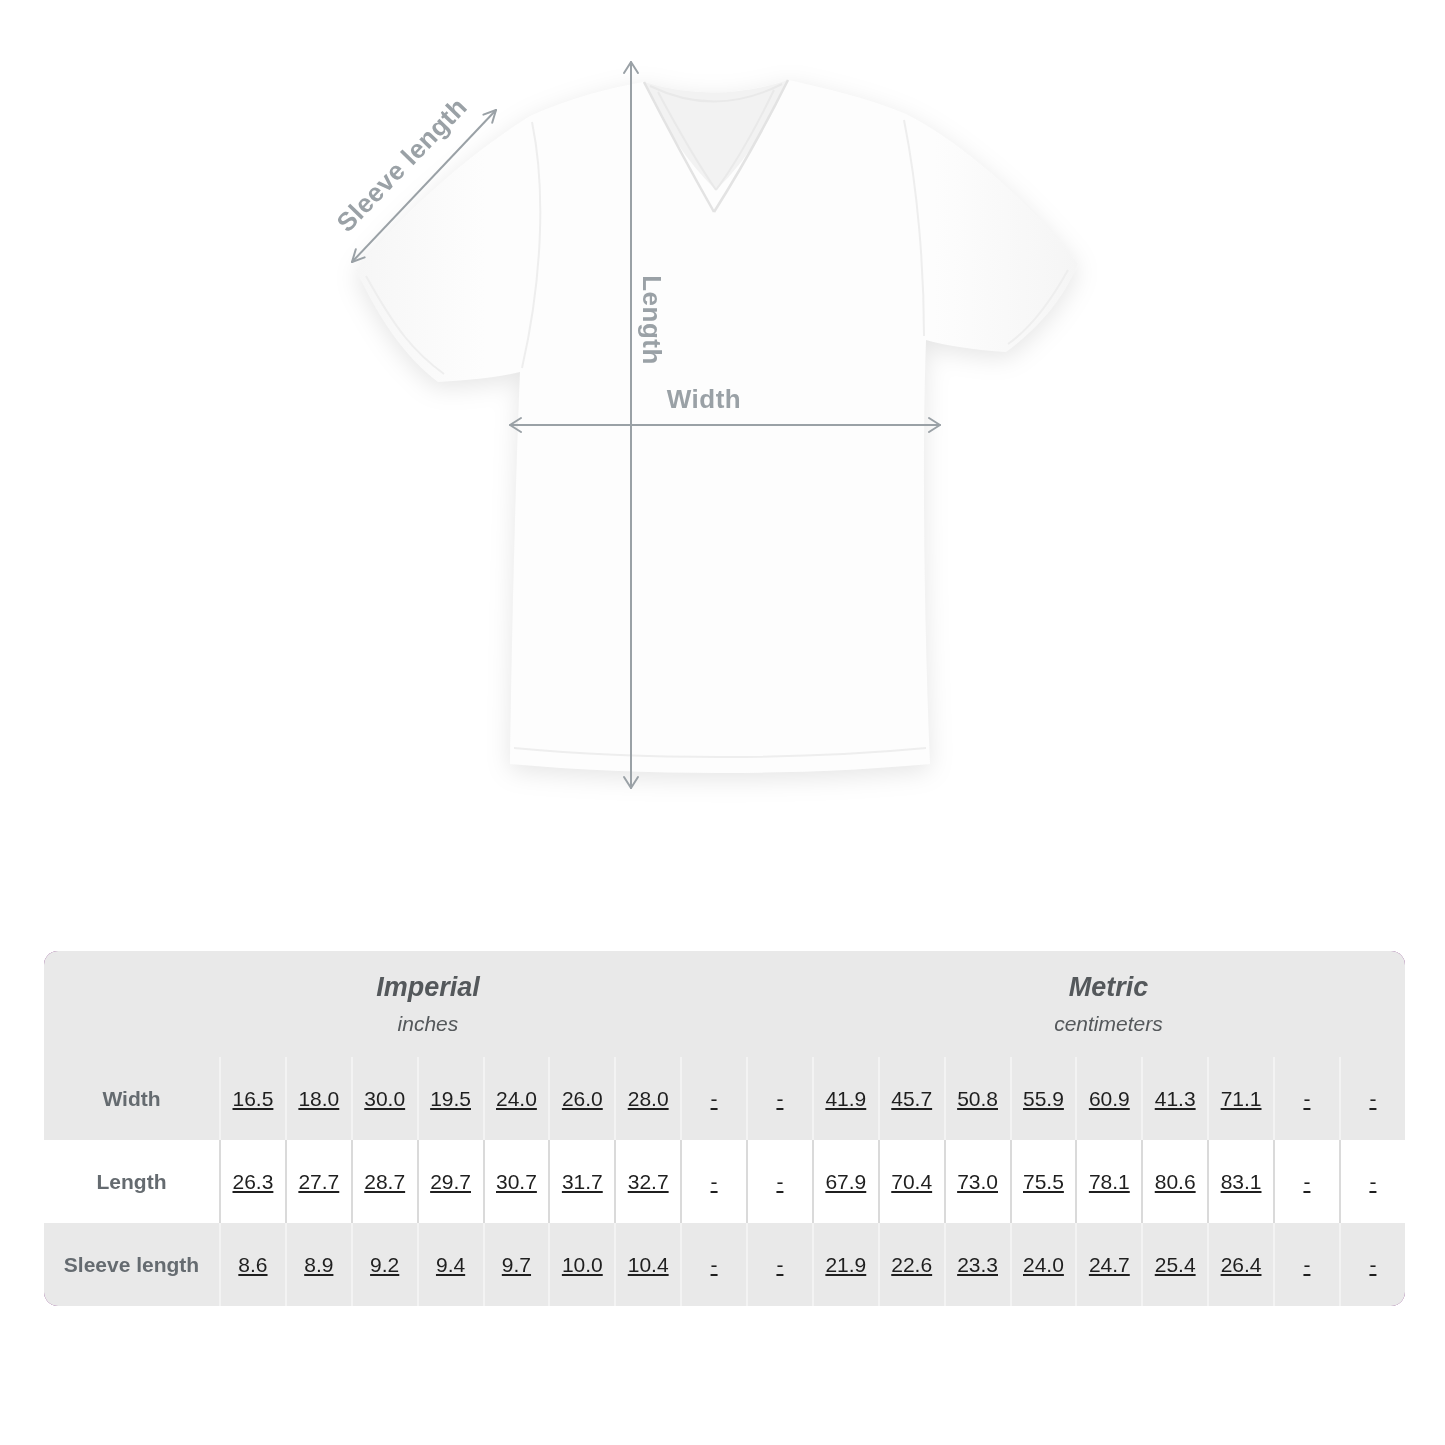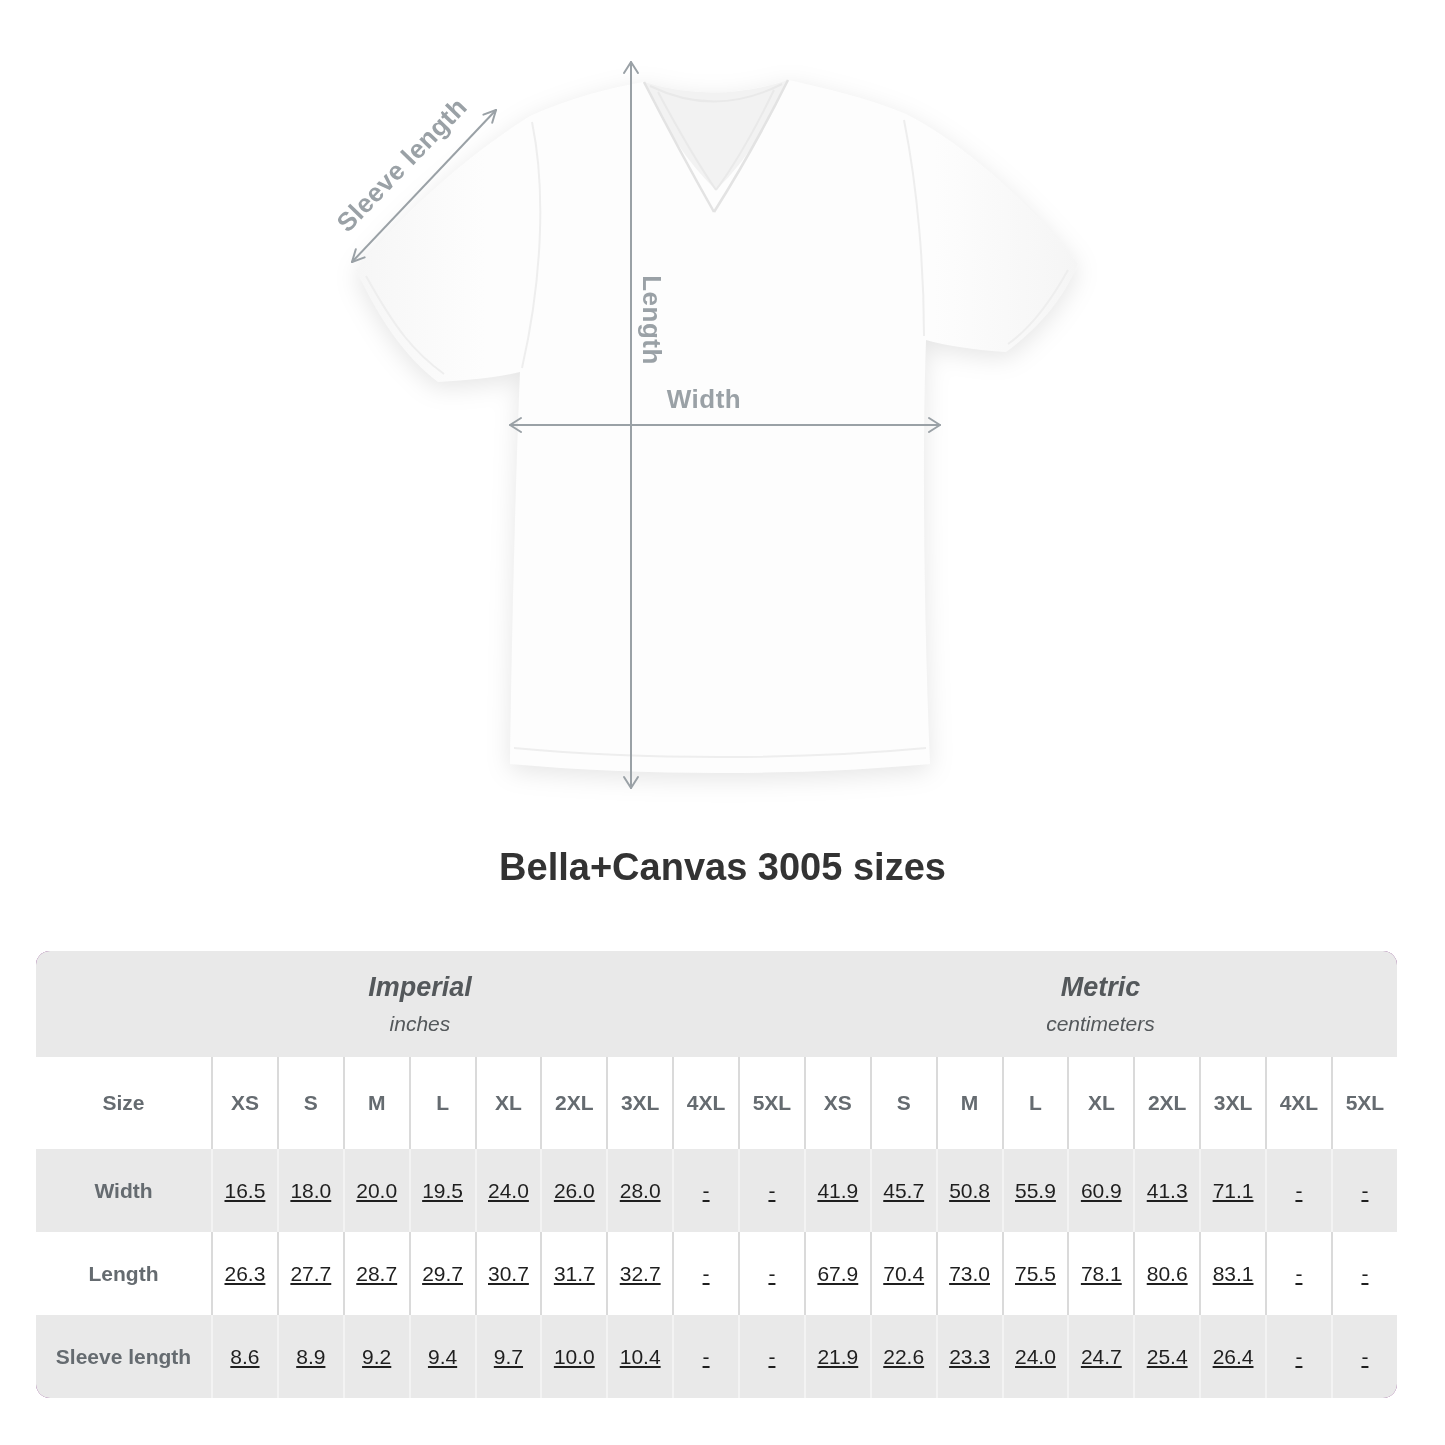--- a/index.html
+++ b/index.html
@@ -14,21 +14,21 @@
   .lbl-sleeve{left:402px;top:165px;transform:translate(-50%,-50%) rotate(-46deg);}
   .lbl-length{left:651px;top:320px;transform:translate(-50%,-50%) rotate(90deg);}
   .lbl-width{left:704px;top:399px;transform:translate(-50%,-50%);}
 
   
   .titleblock{position:absolute;top:846px;left:0;width:1445px;text-align:center;}
   .titleblock h1{margin:0;font-size:38px;font-weight:bold;color:#333333;}
   .titleblock p{margin:15px 0 0;font-size:21px;font-style:italic;color:#4c4c4c;}
 
   
-  .tablewrap{position:absolute;top:951px;left:36px;width:1361px;background:#701a75;
+  .tablewrap{position:absolute;top:951px;left:44px;width:1361px;background:#701a75;
              border-radius:14px;overflow:hidden;}
   table{width:100%;border-collapse:separate;border-spacing:0;table-layout:fixed;}
   th,td{text-align:center;vertical-align:middle;padding:0;}
 
   tr.group-row th{background:#e9e9e9;height:106px;}
   .gl{font-size:27px;font-weight:bold;font-style:italic;color:#54585b;}
   .gs{font-size:21px;font-style:italic;font-weight:normal;color:#54585b;margin-top:9px;text-align:center;}
 
   tr.sizes-row th{height:92px;background:#ffffff;font-size:21px;font-weight:bold;color:#656b70;}
   tr.sizes-row th + th{border-left:2px solid #dadada;}
@@ -104,68 +104,46 @@
       </g>
     </g>
   </svg>
 
   <div class="meas-label lbl-sleeve">Sleeve length</div>
   <div class="meas-label lbl-length">Length</div>
   <div class="meas-label lbl-width">Width</div>
 </div>
 
 <div class="titleblock">
-  <h1>Bella+Canvas 3005 sizes</h1>
 </div>
 
 <div class="tablewrap">
   <table>
     <colgroup>
       <col style="width:175px">
         <col span="18">
     </colgroup>
     <thead>
       <tr class="group-row">
         <th colspan="10">
           <div class="gl">Imperial</div>
           <div class="gs">inches</div>
         </th>
         <th colspan="9">
           <div class="gl">Metric</div>
           <div class="gs">centimeters</div>
         </th>
       </tr>
-      <tr class="sizes-row">
-        <th class="rowlabel">Size</th>
-        <th>XS</th>
-        <th>S</th>
-        <th>M</th>
-        <th>L</th>
-        <th>XL</th>
-        <th>2XL</th>
-        <th>3XL</th>
-        <th>4XL</th>
-        <th>5XL</th>
-        <th>XS</th>
-        <th>S</th>
-        <th>M</th>
-        <th>L</th>
-        <th>XL</th>
-        <th>2XL</th>
-        <th>3XL</th>
-        <th>4XL</th>
-        <th>5XL</th>
-      </tr>
     </thead>
     <tbody>
       <tr class="band">
         <td class="rowlabel">Width</td>
         <td>16.5</td>
         <td>18.0</td>
-        <td>20.0</td>
+        <td>30.0</td>
         <td>19.5</td>
         <td>24.0</td>
         <td>26.0</td>
         <td>28.0</td>
         <td>-</td>
         <td>-</td>
         <td>41.9</td>
         <td>45.7</td>
         <td>50.8</td>
         <td>55.9</td>

